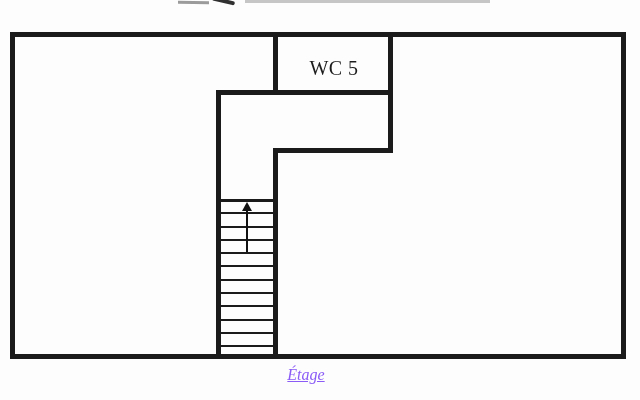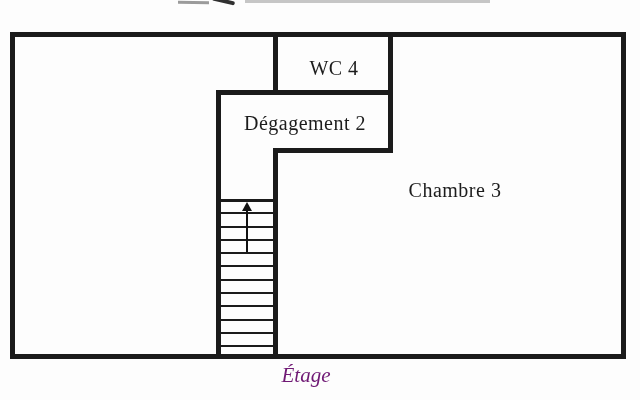--- a/index.html
+++ b/index.html
@@ -6,22 +6,22 @@
   #stage{
     position:relative;width:640px;height:400px;background:#fdfdfd;
     font-family:"Liberation Serif","DejaVu Serif",serif;overflow:hidden;
   }
   .wall{position:absolute;background:#1b1b1b;}
   .room-label{
     position:absolute;color:#1c1c1c;font-size:20px;line-height:1;
     transform:translate(-50%,-50%);white-space:nowrap;letter-spacing:0.5px;
   }
   .caption{
-    position:absolute;color:#701a75;font-size:21px;font-style:italic;line-height:1;
-    transform:translate(-50%,-50%);white-space:nowrap;
+    position:absolute;color:#8b5cf6;font-size:16px;font-style:italic;line-height:1;
+    transform:translate(-50%,-50%);white-space:nowrap;text-decoration:underline;
   }
   .tread{position:absolute;background:#1b1b1b;height:2px;}
   .arrow-line{position:absolute;background:#111;width:2px;}
   .arrow-head{
     position:absolute;width:0;height:0;
     border-left:5px solid transparent;border-right:5px solid transparent;
     border-bottom:9px solid #111;
   }
   .frag{position:absolute;}
 </style>
@@ -57,19 +57,17 @@
       <div class="tread" style="left: 221px; width: 52px; top: 291.9px;"></div>
       <div class="tread" style="left: 221px; width: 52px; top: 305.2px;"></div>
       <div class="tread" style="left: 221px; width: 52px; top: 318.5px;"></div>
       <div class="tread" style="left: 221px; width: 52px; top: 331.7px;"></div>
       <div class="tread" style="left: 221px; width: 52px; top: 345px;"></div>
     </div>
 
   <div class="arrow-line" style="left:246px;top:210px;height:42px;"></div>
   <div class="arrow-head" style="left:242px;top:202px;"></div>
 
-  <div class="room-label" style="left:334px;top:68px;">WC 4</div>
-  <div class="room-label" style="left:305px;top:123px;">Dégagement 2</div>
-  <div class="room-label" style="left:455px;top:190px;">Chambre 3</div>
+  <div class="room-label" style="left:334px;top:68px;">WC 5</div>
 
   <div class="caption" style="left:306px;top:375px;">Étage</div>
 
 </div>
 
 </body></html>

